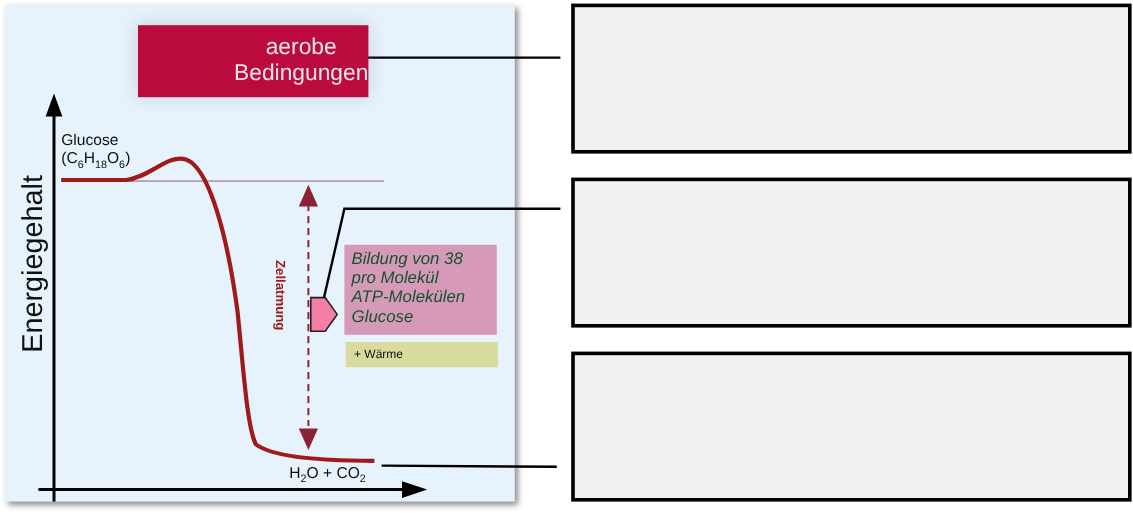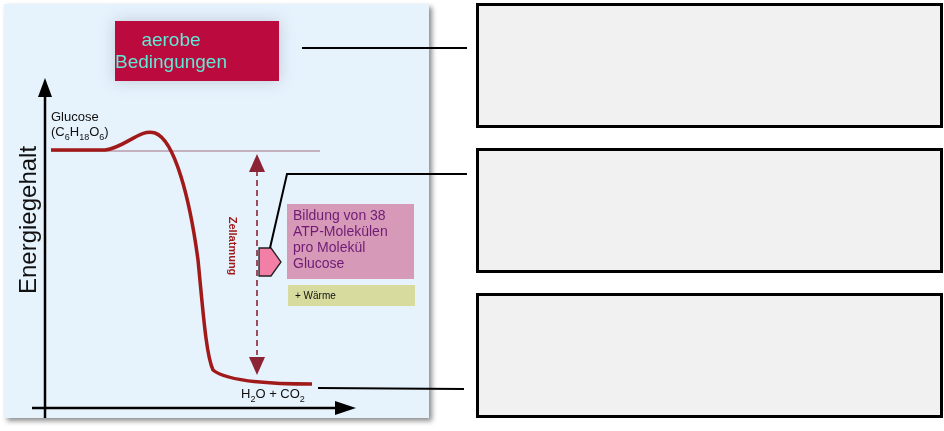--- a/index.html
+++ b/index.html
@@ -1,26 +1,26 @@
 <!DOCTYPE html>
 <html><head>
 <meta charset="utf-8">
 <style>
   html, body { margin: 0; padding: 0; background: #ffffff; }
   body { width: 944px; height: 431px; position: relative; overflow: hidden; font-family: "Liberation Sans", sans-serif; }
   .panel { position: absolute; left: 4px; top: 4px; width: 425px; height: 414px; background: #e6f2fc; box-shadow: 3px 3px 5px rgba(0,0,0,0.45); }
-  .aerobe { position: absolute; left: 115px; top: 21px; width: 164px; height: 60px; background: #bb0a3e; color: #5eead4; font-size: 19px; line-height: 22px; text-align: center; display: flex; align-items: center; justify-content: flex-start; box-shadow: 0 0 14px rgba(120,130,150,0.35); }
+  .aerobe { position: absolute; left: 115px; top: 21px; width: 192px; height: 60px; background: #bb0a3e; color: #e5e5e5; font-size: 19px; line-height: 22px; text-align: center; display: flex; align-items: center; justify-content: flex-end; box-shadow: 0 0 14px rgba(120,130,150,0.35); }
   .aerobe span { display: block; }
   .ylabel { position: absolute; left: -32px; top: 220px; width: 120px; transform: rotate(-90deg); font-size: 24px; color: #111; text-align: center; white-space: nowrap; }
   .glucose { position: absolute; left: 51px; top: 109px; font-size: 13px; line-height: 15px; color: #111; }
   .glucose sub { font-size: 9px; }
   .products { position: absolute; left: 241px; top: 386px; font-size: 13px; color: #111; }
   .products sub { font-size: 9px; }
   .zellatmung { position: absolute; left: 188px; top: 240px; width: 90px; transform: rotate(90deg); font-size: 11px; font-weight: bold; color: #a11a1a; text-align: center; white-space: nowrap; }
-  .atp { position: absolute; left: 287px; top: 204px; width: 127px; height: 75px; background: #d69ab8; color: #701a75; font-size: 14px; line-height: 16px; padding: 3px 0 0 6px; box-sizing: border-box; }
+  .atp { position: absolute; left: 287px; top: 204px; width: 127px; height: 75px; background: #d69ab8; color: #14532d; font-size: 14px; line-height: 16px; padding: 3px 0 0 6px; box-sizing: border-box; font-style: italic; }
   .waerme { position: absolute; left: 288px; top: 285px; width: 127px; height: 21px; background: #d7dc9e; color: #111; font-size: 10px; line-height: 21px; padding-left: 7px; box-sizing: border-box; }
   .answer { position: absolute; left: 476px; width: 467px; height: 125px; background: #f1f1f1; border: 3px solid #000; box-sizing: border-box; }
   svg.overlay { position: absolute; left: 0; top: 0; }
 </style>
 </head>
 <body>
 
 <div class="panel"></div>
 
 <svg class="overlay" width="944" height="431">
@@ -57,22 +57,22 @@
 
 <div class="glucose">
   <div>Glucose</div>
   <div><span>(C</span><sub>6</sub><span>H</span><sub>18</sub><span>O</span><sub>6</sub><span>)</span></div>
 </div>
 
 <div class="zellatmung">Zellatmung</div>
 
 <div class="atp">
   <div>Bildung von 38</div>
+  <div>pro Molekül</div>
   <div>ATP-Molekülen</div>
-  <div>pro Molekül</div>
   <div>Glucose</div>
 </div>
 
 <div class="waerme">+ Wärme</div>
 
 <div class="products"><span>H</span><sub>2</sub><span>O + CO</span><sub>2</sub></div>
 
 <div class="answer" style="top:3px;"></div>
 <div class="answer" style="top:148px;"></div>
 <div class="answer" style="top:293px;"></div>

